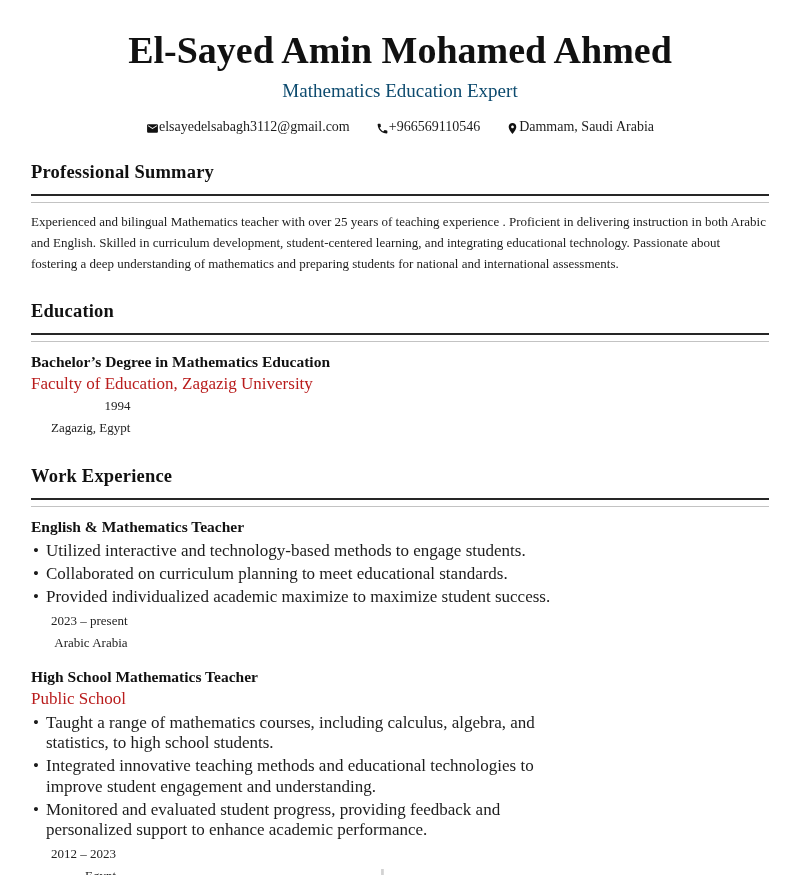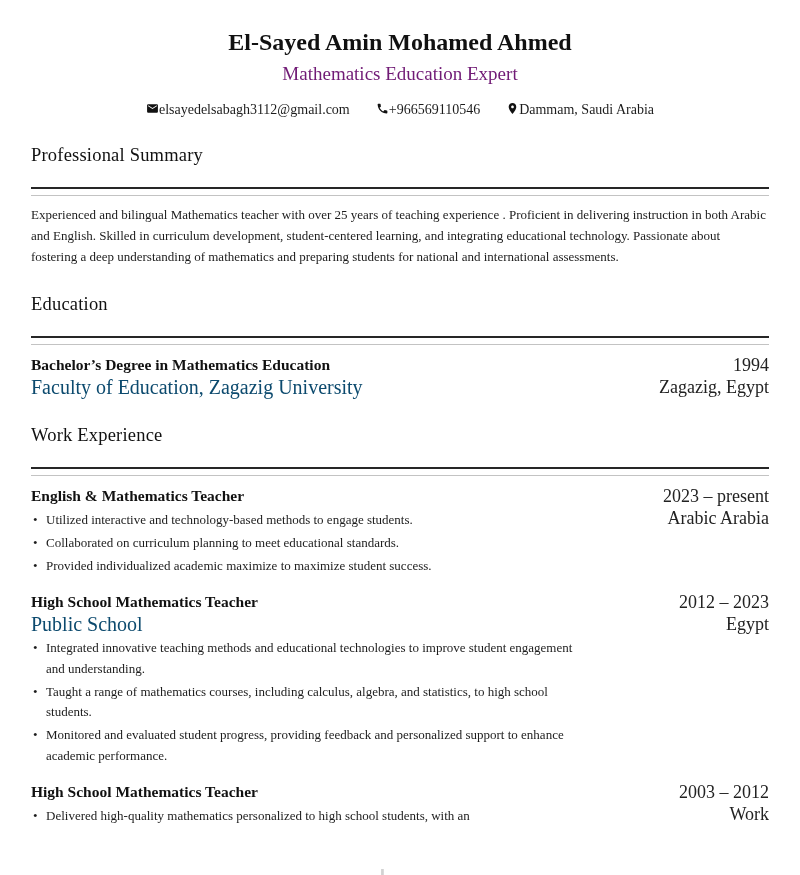--- a/index.html
+++ b/index.html
@@ -12,91 +12,91 @@
     font-family: "Liberation Serif", "DejaVu Serif", serif;
     color: #1a1a1a;
     margin: 0 auto;
   }
   .content { padding: 28px 31px 0 31px; }
 
   
   .resume-header { text-align: center; }
   h1.name {
     margin: 0;
-    font-size: 24px;
+    font-size: 38px;
     font-weight: 700;
     line-height: 1.2;
     color: #111;
   }
   .subtitle {
     margin-top: 6px;
     font-size: 19px;
-    color: #701a75;
+    color: #0c4a6e;
   }
   .contact {
     margin-top: 17px;
     display: flex;
     justify-content: center;
     align-items: center;
     gap: 26px;
     font-size: 14px;
     color: #1c1c1c;
   }
-  .citem { display: inline-flex; align-items: flex-start; white-space: nowrap; font-family: Liberation Serif, serif; }
+  .citem { display: inline-flex; align-items: flex-end; white-space: nowrap; font-family: Liberation Serif, serif; }
   .cicon { width: 13px; height: 13px; flex: 0 0 auto; fill: #111; display: block; }
 
   
   h2.sec {
     font-size: 18.5px;
-    font-weight: 400;
+    font-weight: 700;
     letter-spacing: 0.2px;
     line-height: 1.25;
     margin: 26px 0 0 0;
-    padding-bottom: 20px;
+    padding-bottom: 10px;
     border-bottom: 2px solid #262626;
     color: #111;
   }
   .subrule {
     border: 0;
     border-top: 1px solid #c3c3c3;
     margin: 6px 0 0 0;
     height: 0;
   }
 
   .summary {
     margin: 8px 0 0 0;
     font-size: 13px;
     line-height: 21px;
     color: #1c1c1c;
   }
 
   .section-body { margin-top: 9px; }
 
   
-  .entry { display: flex; justify-content: space-between; align-items: flex-start; }
+  .entry { display: flex; justify-content: space-between; align-items: flex-start; flex-direction: column; }
   .entry + .entry { margin-top: 12px; }
   .entry-left { flex: 1 1 auto; max-width: 556px; min-width: 0; }
   .entry-right {
     flex: 0 0 auto;
-    margin-left: 14px;
+    margin-left: 20px;
     text-align: right;
-    font-size: 18px;
+    font-size: 13px;
     line-height: 22px;
     color: #222;
     white-space: nowrap;
   }
   .entry-title { font-size: 15.5px; font-weight: 700; line-height: 22px; color: #111; }
-  .entry-org   { font-size: 20px; line-height: 22px; color: #0c4a6e; }
+  .entry-org   { font-size: 17px; line-height: 22px; color: #b91c1c; }
 
   ul.bullets { margin: 3px 0 0 0; padding: 0; list-style: none; }
   ul.bullets li {
     position: relative;
     padding-left: 15px;
     margin-bottom: 2.5px;
-    font-size: 13px;
+    font-size: 17px;
     line-height: 20.5px;
     color: #1c1c1c;
   }
   ul.bullets li::before {
     content: "\2022";
     position: absolute;
     left: 2px;
     top: 0;
     color: #1c1c1c;
   }
@@ -187,22 +187,22 @@
             <div>2023 – present</div>
             <div>Arabic Arabia</div>
           </div>
         </div>
 
         <div class="entry job">
           <div class="entry-left">
             <div class="entry-title">High School Mathematics Teacher</div>
             <div class="entry-org">Public School</div>
             <ul class="bullets">
+              <li>Taught a range of mathematics courses, including calculus, algebra, and statistics, to high school students.</li>
               <li>Integrated innovative teaching methods and educational technologies to improve student engagement and understanding.</li>
-              <li>Taught a range of mathematics courses, including calculus, algebra, and statistics, to high school students.</li>
               <li>Monitored and evaluated student progress, providing feedback and personalized support to enhance academic performance.</li>
             </ul>
           </div>
           <div class="entry-right">
             <div>2012 – 2023</div>
             <div>Egypt</div>
           </div>
         </div>
 
         <div class="entry job">

